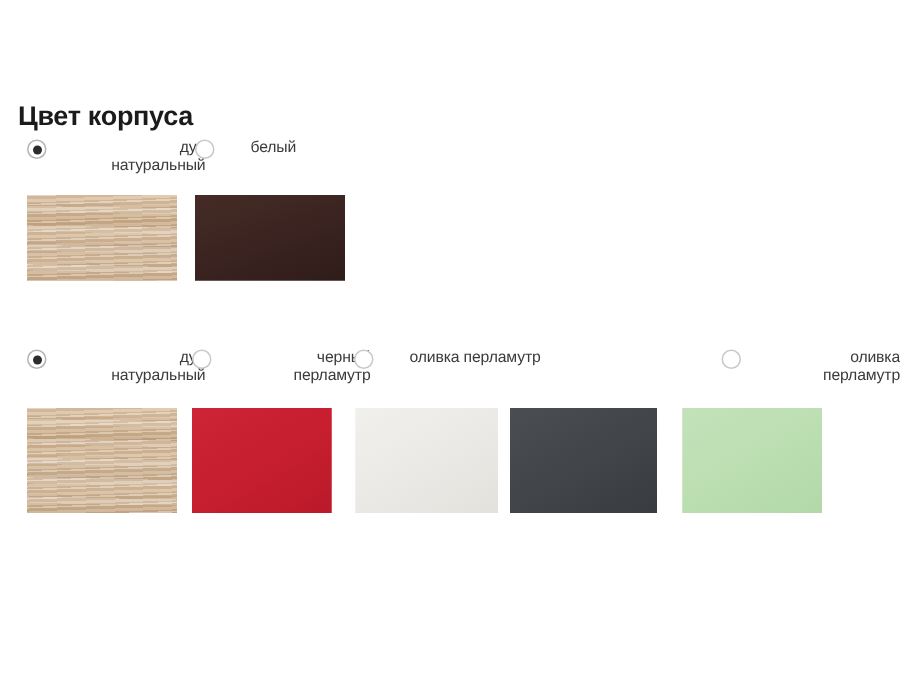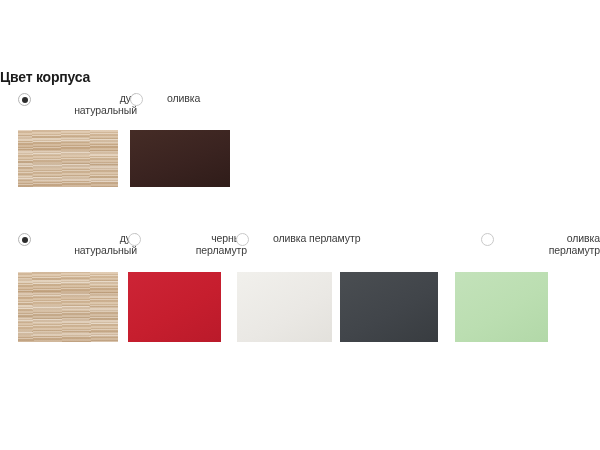--- a/index.html
+++ b/index.html
@@ -27,22 +27,22 @@
   
   .option-group {
     position: absolute;
     left: 0;
     width: 600px;
   }
   #group-korpus { top: 68px; }
   #group-fasad  { top: 232px; }
 
   .group-title {
-    margin: 0 0 6px 0;
-    font-size: 14px;
+    margin: 0 0 6px 12px;
+    font-size: 18px;
     font-weight: bold;
     letter-spacing: -0.2px;
     color: #1b1b1b;
     line-height: 18px;
   }
 
   
   .radio-row {
     position: relative;
     height: 30px;
@@ -172,21 +172,21 @@
 
     <div class="radio-row">
 
       <label class="radio-option is-selected" style="left:0px;">
         <span class="radio-mark"></span>
         <span class="radio-label">дуб натуральный</span>
       </label>
 
       <label class="radio-option" style="left:112px;">
         <span class="radio-mark"></span>
-        <span class="radio-label">оливка</span>
+        <span class="radio-label">белый</span>
       </label>
 
     </div>
 
     <div class="swatch-row" style="height:58px; margin-top:8px;">
       <div class="swatch oak" style="left:18px; width:100px; height:57px;"></div>
       <div class="swatch solid-wenge" style="left:130px; width:100px; height:57px;"></div>
     </div>
 
   </section>

